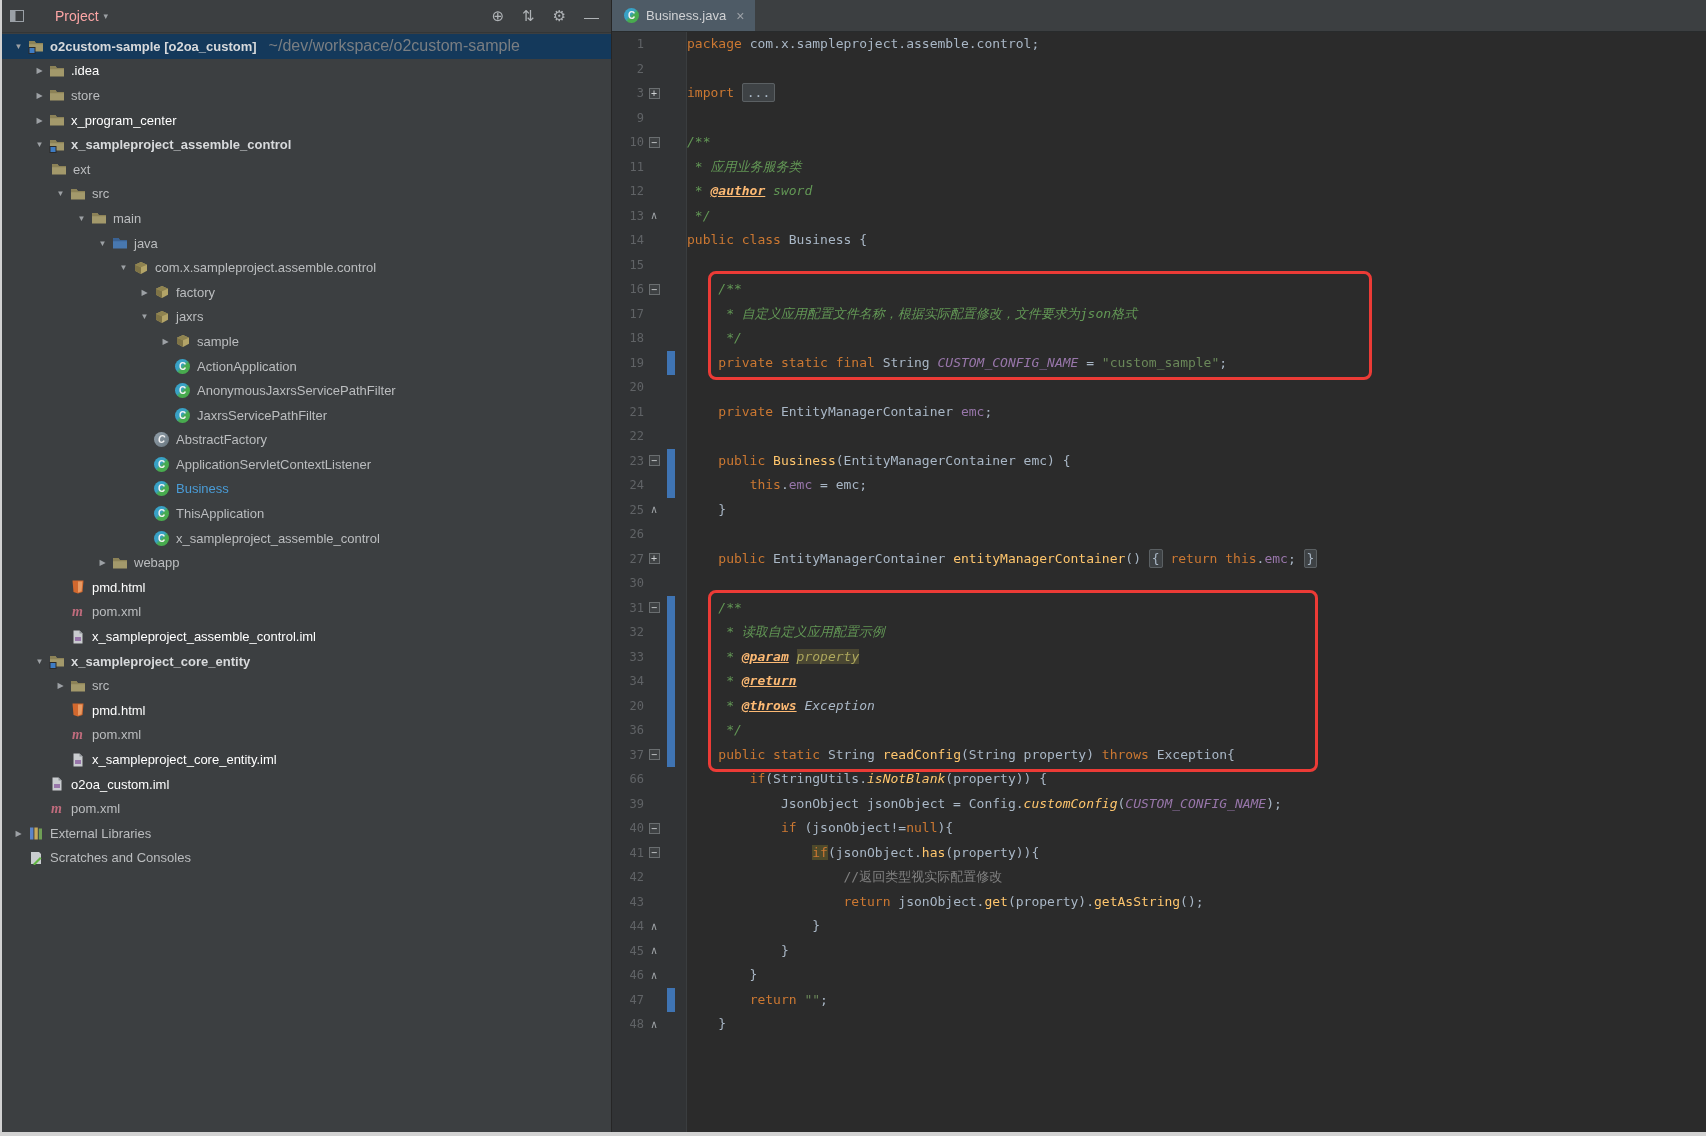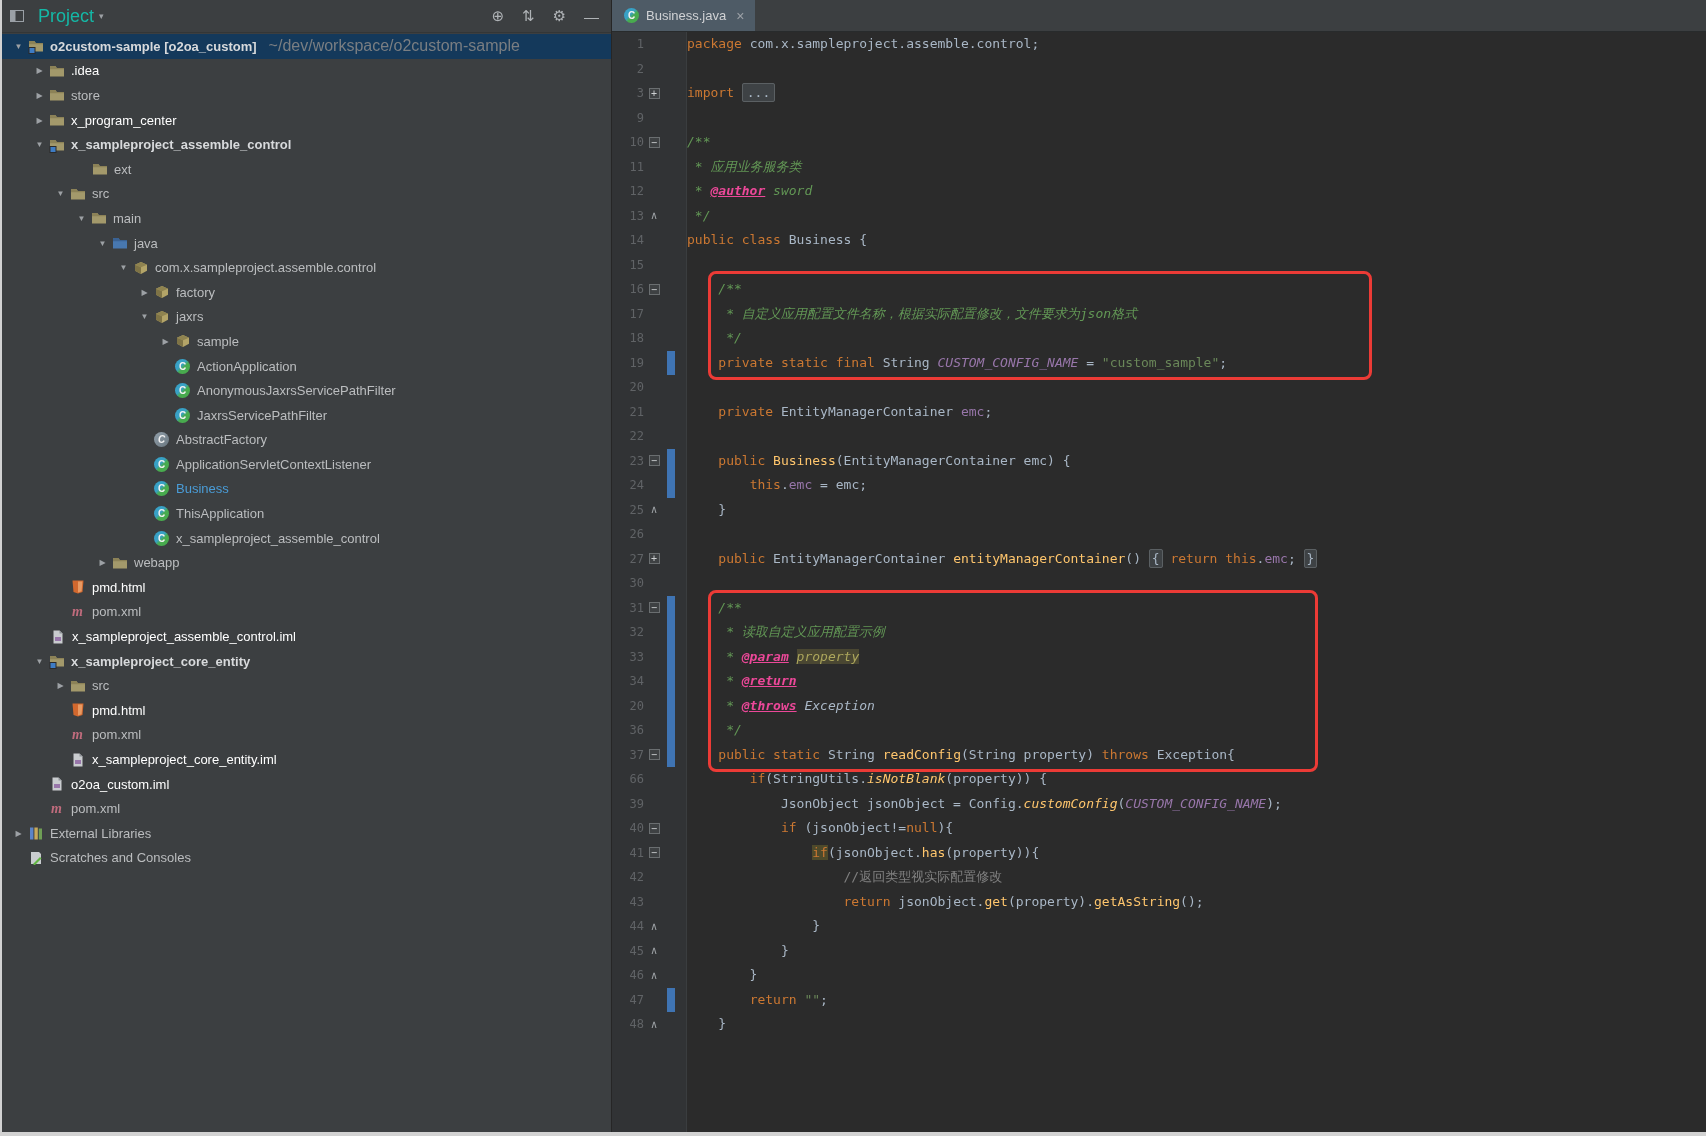--- a/index.html
+++ b/index.html
@@ -2,21 +2,21 @@
 <html style="--red: #EC3B36; --editor-bg: #2B2B2B; --panel-bg: #3C3F41; --gutter-bg: #313335; --keyword: #CC7832; --string: #6A8759; --doc-comment: #629755; --line-comment: #808080; --constant: #9876AA; --method: #FFC66D; --text: #A9B7C6; --line-number: #606366; --selection: #14395B; --open-file-blue: #4A9CD7; --ignored-olive: #A29B51; --vcs-change-blue: #3F74B3;"><head>
 <meta charset="utf-8">
 <style>
 :root{--red:#EC3B36}
 *{margin:0;padding:0;box-sizing:border-box}
 html,body{width:1706px;height:1136px;overflow:hidden;background:#2B2B2B}
 body{font-family:"Liberation Sans",sans-serif}
 .ide{width:100%;height:100%;display:flex;border-left:2px solid #D2D2D2;border-bottom:4px solid #D2D2D2}
 .project{width:610px;min-width:610px;background:#3C3F41;display:flex;flex-direction:column;border-right:1px solid #262626}
 .p-header{height:33px;min-height:33px;display:flex;align-items:center;padding:0 12px 0 6px;gap:5px;border-bottom:1px solid #333637}
-.p-title{color:#14b8a6;font-size:18px;margin-left:2px}
+.p-title{color:#fca5a5;font-size:14px;margin-left:19px}
 .chev{color:#9DA1A5;font-size:9px}
 .p-spacer{flex:1}
 .p-actions{display:flex;align-items:center;gap:18px}
 .action{color:#AFB3B6;font-size:15px;cursor:default}
 .tree{flex:1;overflow:hidden;padding-top:1px}
 .tree-row{height:24.6px;display:flex;align-items:center;font-size:13px;color:#BBBDBF;white-space:nowrap}
 .tree-row.selected{background:#14395B}
 .arrow{width:17px;min-width:17px;text-align:center;font-size:8px;color:#9DA1A5}
 .ico{width:17px;min-width:17px;height:16px;margin-right:6px;display:inline-flex;align-items:center;justify-content:center}
 .ico svg{width:16px;height:16px;display:block}
@@ -43,21 +43,21 @@
 .fm.end{color:#9DA1A5;font-size:11px;line-height:11px}
 .cbar{width:8px;height:100%;margin-left:3px}
 .cbar.on{background:#3F74B3}
 .code-lines{flex:1;white-space:pre;color:#A9B7C6}
 .c-row{height:24.5px}
 .tk-kw{color:#CC7832}
 .tk-kwhl{color:#CC7832;background:#4E4A2B}
 .tk-def{color:#A9B7C6}
 .tk-str{color:#6A8759}
 .tk-doc{color:#629755;font-style:italic}
-.tk-tag{color:#ec4899;font-style:italic;font-weight:bold;text-decoration:underline}
+.tk-tag{color:#fdba74;font-style:italic;font-weight:bold;text-decoration:underline}
 .tk-tagval{color:#ACA65C;background:#4A4732;font-style:italic}
 .tk-docval{color:#A9B7C6;font-style:italic}
 .tk-field{color:#9876AA}
 .tk-const{color:#9876AA;font-style:italic}
 .tk-method{color:#FFC66D}
 .tk-smethod{color:#FFC66D;font-style:italic}
 .tk-comment{color:#808080}
 .tk-foldbox,.tk-foldbrace{background:#3E4245;border:1px solid #5B6063;border-radius:2px;color:#A9B7C6}
 .tk-foldbox{padding:1px 4px}
 .tk-foldbrace{padding:1px 2px}
@@ -132,21 +132,21 @@
           <span class="arrow">▼</span>
           <span class="ico">
             <svg viewBox="0 0 16 16">
               <path fill="#A3996B" d="M1 3h5.3l1.5 2H15v8.5H1z"></path>
               <path fill="#8C8257" d="M1 3h5.3l1.5 2H15v1.3H1z"></path>
               <rect x="1" y="9.5" width="6" height="6" fill="#3E7CC4" stroke="#2B2B2B"></rect>
             </svg>
           </span>
           <span class="lbl b">x_sampleproject_assemble_control</span>
         </div>
-        <div class="tree-row" style="padding-left: 72px;">
+        <div class="tree-row" style="padding-left: 31px;">
           <span class="arrow"></span>
           <span class="ico">
             <svg viewBox="0 0 16 16">
               <path fill="#A3996B" d="M1 3h5.3l1.5 2H15v8.5H1z"></path>
               <path fill="#8C8257" d="M1 3h5.3l1.5 2H15v1.3H1z"></path>
             </svg>
           </span>
           <span class="lbl">ext</span>
         </div>
         <div class="tree-row" style="padding-left: 50px;">
@@ -297,21 +297,21 @@
               <path fill="#E89A63" d="M8 2.5v11l3.6-1.2.8-9.8z"></path>
             </svg>
           </span>
           <span class="lbl c-olive">pmd.html</span>
         </div>
         <div class="tree-row" style="padding-left: 50px;">
           <span class="arrow"></span>
           <span class="ico maven">m</span>
           <span class="lbl">pom.xml</span>
         </div>
-        <div class="tree-row" style="padding-left: 30px;">
+        <div class="tree-row" style="padding-left: 50px;">
           <span class="arrow"></span>
           <span class="ico">
             <svg viewBox="0 0 16 16">
               <path fill="#C9CCCF" d="M3.5 1.5h6l3 3v10h-9z"></path>
               <path fill="#8F9397" d="M9.5 1.5l3 3h-3z"></path>
               <rect x="5" y="8" width="6" height="4" fill="#9876AA"></rect>
             </svg>
           </span>
           <span class="lbl c-olive">x_sampleproject_assemble_control.iml</span>
         </div>

